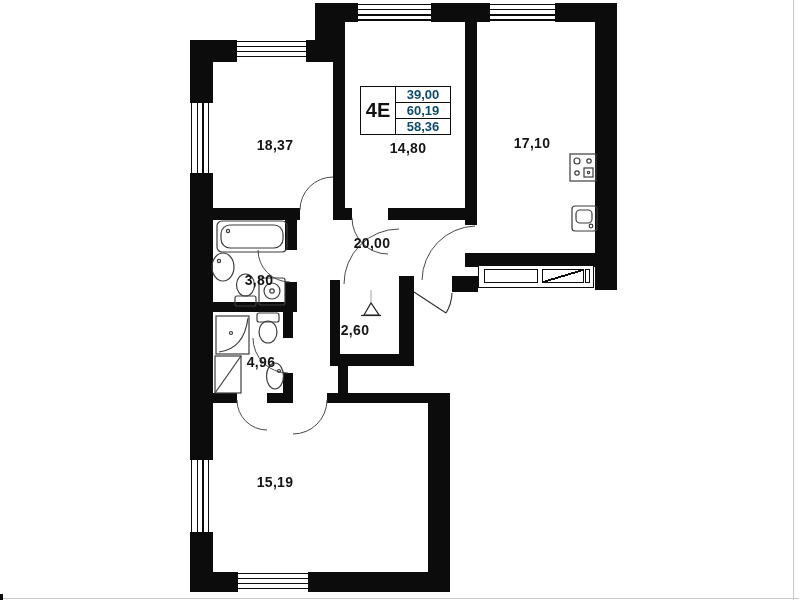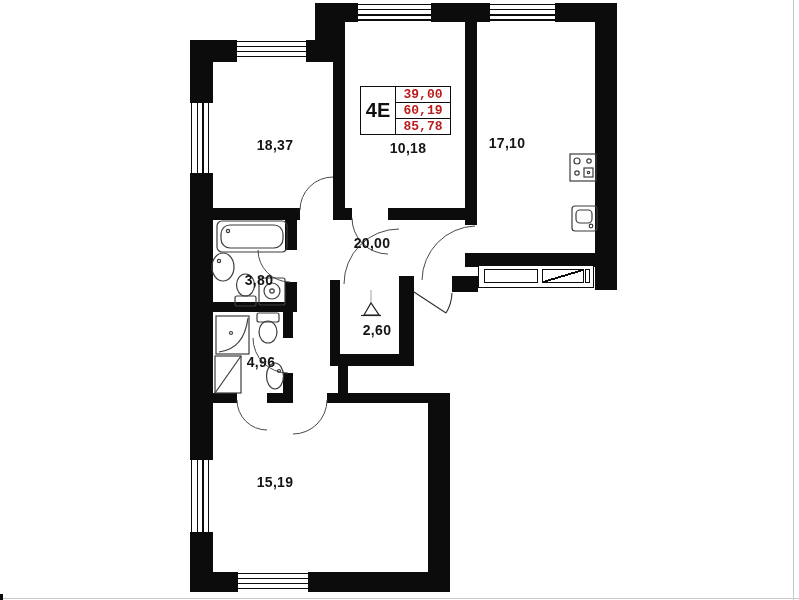--- a/index.html
+++ b/index.html
@@ -10,21 +10,21 @@
          background-image:repeating-linear-gradient(to bottom,#0c0c0c 0 1.5px,transparent 1.5px 5px);}
   .win-v{position:absolute;background-color:#fff;
          background-image:repeating-linear-gradient(to right,#0c0c0c 0 1.5px,transparent 1.5px 5.6px);}
   .lbl{position:absolute;transform:translate(-50%,-50%);font-size:14px;font-weight:600;
        color:#151515;letter-spacing:.3px;white-space:nowrap;}
   .legend{position:absolute;left:360px;top:86px;display:flex;border:1.6px solid #0c0c0c;background:#fff;}
   .legend .code{width:34px;display:flex;align-items:center;justify-content:center;
                 font-weight:700;font-size:20px;color:#111;border-right:1.6px solid #0c0c0c;}
   .legend .vals{display:flex;flex-direction:column;}
   .legend .vals .cell{width:54px;height:15px;line-height:15px;text-align:center;
-                      font-size:13px;font-weight:600;color:#b91c1c;border-bottom:1.6px solid #0c0c0c;font-family:Liberation Mono, monospace;}
+                      font-size:13px;font-weight:600;color:#0c4a6e;border-bottom:1.6px solid #0c0c0c;}
   .legend .vals .cell:last-child{border-bottom:none;}
   .kwin{position:absolute;left:478px;top:265px;width:114px;height:21px;background:#fff;
         border:1.6px solid #0c0c0c;}
   .kwin .pane{position:absolute;top:3px;height:12px;border:1.3px solid #0c0c0c;background:#fff;}
   .pane.diag{background:linear-gradient(to bottom right,transparent 46%,#0c0c0c 46%,#0c0c0c 54%,transparent 54%);}
   svg.ov{position:absolute;left:0;top:0;}
   .edge{position:absolute;background:#c9c9c9;}
 </style>
 </head>
 <body>
@@ -161,33 +161,33 @@
     </g>
 
     <g stroke="#222">
       <path d="M 364,315 L 371,303 L 379,315 Z"></path>
       <line x1="361" y1="315.5" x2="381" y2="315.5"></line>
       <line x1="371" y1="290" x2="371" y2="302" stroke="#8a8a8a" stroke-width="0.8"></line>
     </g>
   </svg>
 
   <span class="lbl" style="left:275px;top:145px">18,37</span>
-  <span class="lbl" style="left:408px;top:148px">10,18</span>
-  <span class="lbl" style="left:507px;top:143px">17,10</span>
+  <span class="lbl" style="left:408px;top:148px">14,80</span>
+  <span class="lbl" style="left:532px;top:143px">17,10</span>
   <span class="lbl" style="left:372px;top:243px">20,00</span>
   <span class="lbl" style="left:259px;top:280px">3,80</span>
   <span class="lbl" style="left:261px;top:362px">4,96</span>
-  <span class="lbl" style="left:377px;top:330px">2,60</span>
+  <span class="lbl" style="left:355px;top:330px">2,60</span>
   <span class="lbl" style="left:275px;top:482px">15,19</span>
 
   <div class="legend">
     <div class="code">4E</div>
     <div class="vals">
       <div class="cell">39,00</div>
       <div class="cell">60,19</div>
-      <div class="cell">85,78</div>
+      <div class="cell">58,36</div>
     </div>
   </div>
 
   <div class="edge" style="left:793px;top:0;width:1px;height:600px"></div>
   <div class="edge" style="left:0;top:598px;width:799px;height:1px"></div>
   <div class="w" style="left:0;top:594px;width:3px;height:6px"></div>
 </div>
 
 </body></html>

